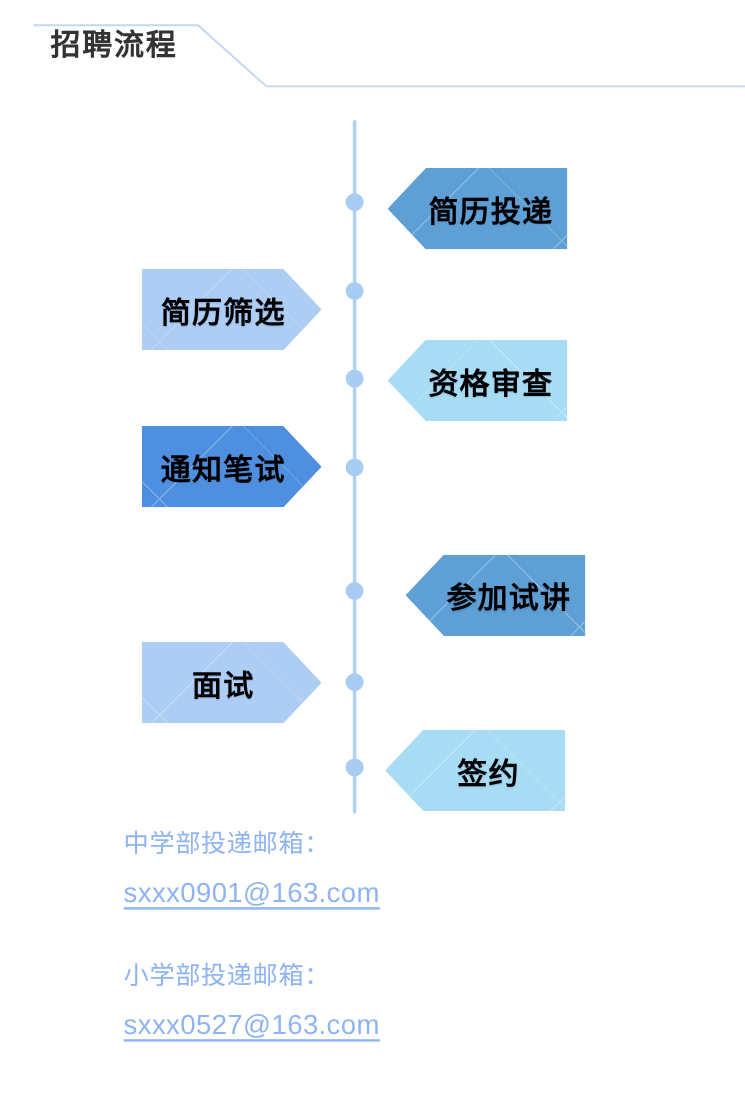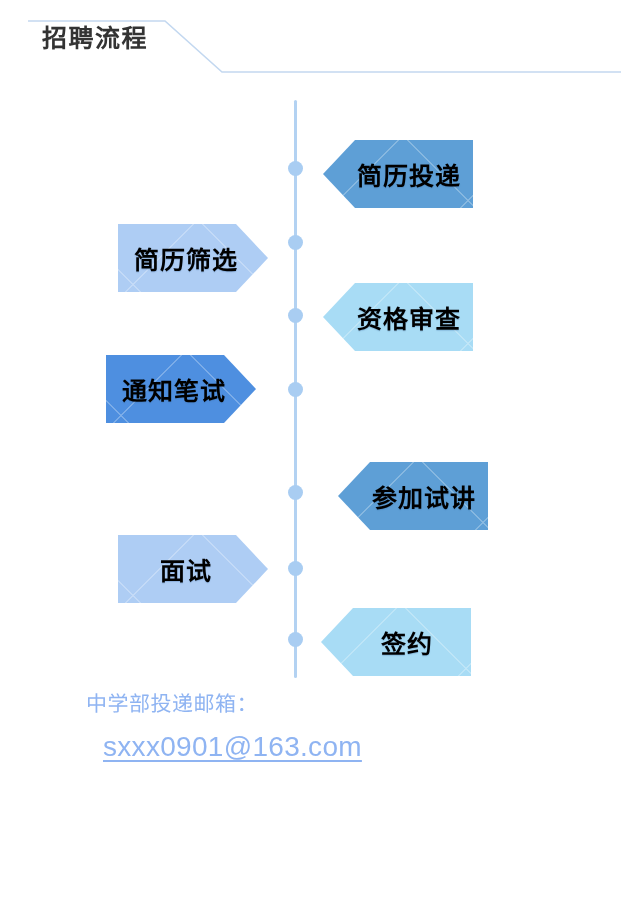--- a/index.html
+++ b/index.html
@@ -151,43 +151,42 @@
 
   
   #contacts {
     position: absolute;
     left: 0;
     top: 690px;
     width: 621px;
   }
   .contact-block {
     position: absolute;
-    left: 86px;
+    left: 103px;
     width: 470px;
   }
   .contact-label {
     font-size: 21px;
     font-weight: 400;
     color: #8fb4f2;
     line-height: 1.35;
     letter-spacing: .5px;
     white-space: nowrap;
   }
   .contact-email {
     display: inline-block;
     margin-top: 13px;
-    font-size: 28px;
+    font-size: 23px;
     font-weight: 400;
     color: #8fb4f2;
     text-decoration: underline;
     text-underline-offset: 4px;
     letter-spacing: .3px;
     white-space: nowrap;
     cursor: pointer;
-    margin-left: 17px;
   }
 </style>
 </head>
 <body>
 
 <div id="page">
 
   <div id="header">
     <svg id="header-rule" viewBox="0 0 621 95" width="621" height="95" aria-hidden="true">
       <polyline id="header-rule-path" points="28,21 165,21 222,72 621,72" fill="none" stroke="#c3d8f0" stroke-width="1.6" stroke-linejoin="miter" stroke-linecap="butt"></polyline>
@@ -221,21 +220,21 @@
           </div>
           <div class="step-label">简历筛选</div>
         </div>
         <div class="step right" style="top: 283px; left: 323px;">
           <div class="step-shape">
             <div class="step-fill" style="background: rgb(168, 220, 245);"></div>
             <div class="step-texture"></div>
           </div>
           <div class="step-label">资格审查</div>
         </div>
-        <div class="step left" style="top: 355px; left: 106px;">
+        <div class="step left" style="top: 355px; left: 118px;">
           <div class="step-shape">
             <div class="step-fill" style="background: rgb(78, 143, 224);"></div>
             <div class="step-texture"></div>
           </div>
           <div class="step-label">通知笔试</div>
         </div>
         <div class="step right" style="top: 462px; left: 338px;">
           <div class="step-shape">
             <div class="step-fill" style="background: rgb(94, 159, 214);"></div>
             <div class="step-texture"></div>
@@ -254,16 +253,16 @@
             <div class="step-fill" style="background: rgb(168, 220, 245);"></div>
             <div class="step-texture"></div>
           </div>
           <div class="step-label">签约</div>
         </div>
       </div>
   </div>
 
   <div id="contacts">
       <div class="contact-block" style="top: 0px;"><div class="contact-label" style="color: rgb(143, 180, 242);">中学部投递邮箱：</div><a class="contact-email" style="color: rgb(143, 180, 242);">sxxx0901@163.com</a></div>
-      <div class="contact-block" style="top: 110px;"></div>
+      <div class="contact-block" style="top: 110px;"><div class="contact-label" style="color: rgb(143, 180, 242);">小学部投递邮箱：</div><a class="contact-email" style="color: rgb(143, 180, 242);">sxxx0527@163.com</a></div>
     </div>
 
 </div>
 
 </body></html>

